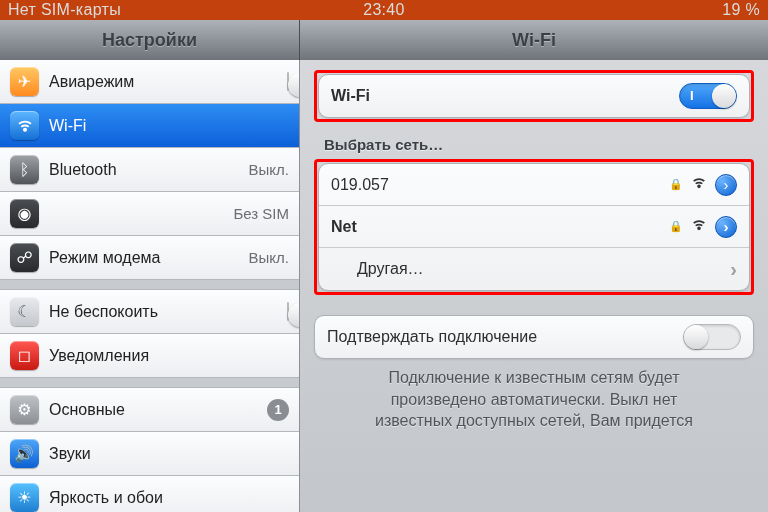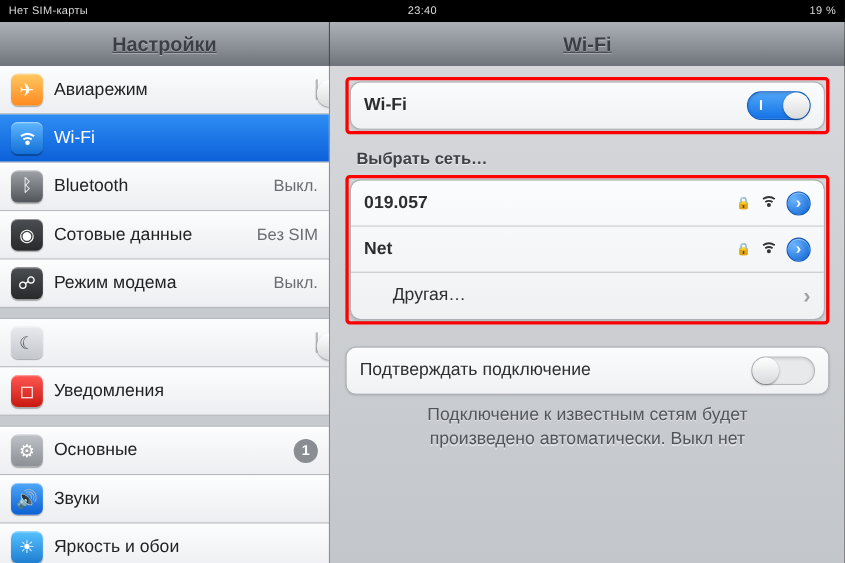--- a/index.html
+++ b/index.html
@@ -1,21 +1,21 @@
 <!DOCTYPE html>
 <html><head>
 <meta charset="utf-8">
 <style>
   * { margin:0; padding:0; box-sizing:border-box; font-family: -apple-system, "Helvetica Neue", Arial, sans-serif; }
   body { width:768px; height:512px; overflow:hidden; background:#000; }
   .device { width:768px; height:512px; background:#1a1a1a; position:relative; }
-  .status-bar { height:20px; background:#000000; color:#dcdcdc; font-size:10px; display:flex; justify-content:space-between; align-items:center; padding:0 8px; letter-spacing:0.3px; }
+  .status-bar { height:20px; background:#c2410c; color:#dcdcdc; font-size:16px; display:flex; justify-content:space-between; align-items:center; padding:0 8px; letter-spacing:0.3px; }
   .status-bar .mid { position:absolute; left:50%; transform:translateX(-50%); }
   .nav-bar { height:40px; background:linear-gradient(#aeb2b8,#6f747b); display:flex; }
-  .nav-bar .left, .nav-bar .right { flex:1; display:flex; align-items:center; justify-content:center; color:#3b3f45; font-weight:bold; font-size:18px; text-shadow:0 1px 0 rgba(255,255,255,.35);text-decoration:underline; }
+  .nav-bar .left, .nav-bar .right { flex:1; display:flex; align-items:center; justify-content:center; color:#3b3f45; font-weight:bold; font-size:18px; text-shadow:0 1px 0 rgba(255,255,255,.35); }
   .nav-bar .left { flex:0 0 300px; border-right:1px solid #4a4d51; }
   .content { display:flex; height:452px; }
   .sidebar { width:300px; background:linear-gradient(#e7e9ec,#d6d9dd); border-right:1px solid #8c8f93; overflow:hidden; }
   .detail { flex:1; background:linear-gradient(#d6d8db,#c3c6ca); overflow:hidden; padding:10px 14px; }
   .row { height:44px; background:linear-gradient(#fcfdfe,#eceef1); border-bottom:1px solid #b5b8bb; display:flex; align-items:center; padding:0 10px; position:relative; color:#222; font-size:16px; }
   .row.sel { background:linear-gradient(#2e8df4,#0c60d8); color:#fff; }
   .row.sel .right-txt { color:#dce9fb; }
   .icon { width:29px; height:29px; border-radius:6px; margin-right:10px; flex:0 0 29px; display:flex; align-items:center; justify-content:center; color:#fff; font-size:16px; box-shadow:inset 0 1px 0 rgba(255,255,255,.4), 0 1px 1px rgba(0,0,0,.3); }
   .right-txt { margin-left:auto; color:#6a6d71; font-size:15px; }
   .badge { margin-left:auto; background:#8a8d91; color:#fff; min-width:22px; height:22px; border-radius:11px; font-size:13px; font-weight:bold; display:flex; align-items:center; justify-content:center; padding:0 6px; }
@@ -69,31 +69,31 @@
         </span>
         <span>Wi-Fi</span>
       </div>
       <div class="row">
         <span class="icon i-bt">ᛒ</span>
         <span>Bluetooth</span>
         <span class="right-txt">Выкл.</span>
       </div>
       <div class="row">
         <span class="icon i-cell">◉</span>
-        <span>Сотовые данные</span>
         <span class="right-txt">Без SIM</span>
       </div>
       <div class="row">
         <span class="icon i-hot">☍</span>
         <span>Режим модема</span>
         <span class="right-txt">Выкл.</span>
       </div>
       <div class="gap" style="background:#c7cace;border-bottom:1px solid #b5b8bb;"></div>
       <div class="row">
         <span class="icon i-dnd">☾</span>
+        <span>Не беспокоить</span>
         <span class="right-txt"><span class="switch"><span class="knob"></span></span></span>
       </div>
       <div class="row">
         <span class="icon i-notif">◻</span>
         <span>Уведомления</span>
       </div>
       <div class="gap" style="background:#c7cace;border-bottom:1px solid #b5b8bb;"></div>
       <div class="row">
         <span class="icon i-gen">⚙</span>
         <span>Основные</span>
@@ -121,21 +121,21 @@
                 <span class="knob"></span>
               </span>
             </span>
           </div>
         </div>
       </div>
 
       <div class="section-label">Выбрать сеть…</div>
       <div class="highlight">
         <div class="card" id="netlist">
-            <div class="crow" style="font-weight: bold;">
+            <div class="crow" style="font-weight: normal;">
               <span>019.057</span>
               <span class="rgroup">
                 <span class="lock-glyph">🔒</span>
                 <span class="wifi-glyph"><svg width="16" height="16" viewBox="0 0 24 24" fill="none" stroke="#333" stroke-width="2.5">
                     <path d="M4 9a14 14 0 0 1 16 0"></path>
                     <path d="M7 13a9 9 0 0 1 10 0"></path>
                     <circle cx="12" cy="17" r="1.5" fill="#333"></circle>
                   </svg></span>
                 <span class="disc">›</span>
               </span>
@@ -168,17 +168,17 @@
           <span class="rgroup">
             <span class="switch">
                 <span class="knob"></span>
               </span>
           </span>
         </div>
       </div>
       <div class="note">
         <span>Подключение к известным сетям будет</span><br>
         <span>произведено автоматически. Выкл нет</span><br>
-        <br>
+        <span>известных доступных сетей, Вам придется</span><br>
       </div>
     </div>
   </div>
 </div>
 
 </body></html>

